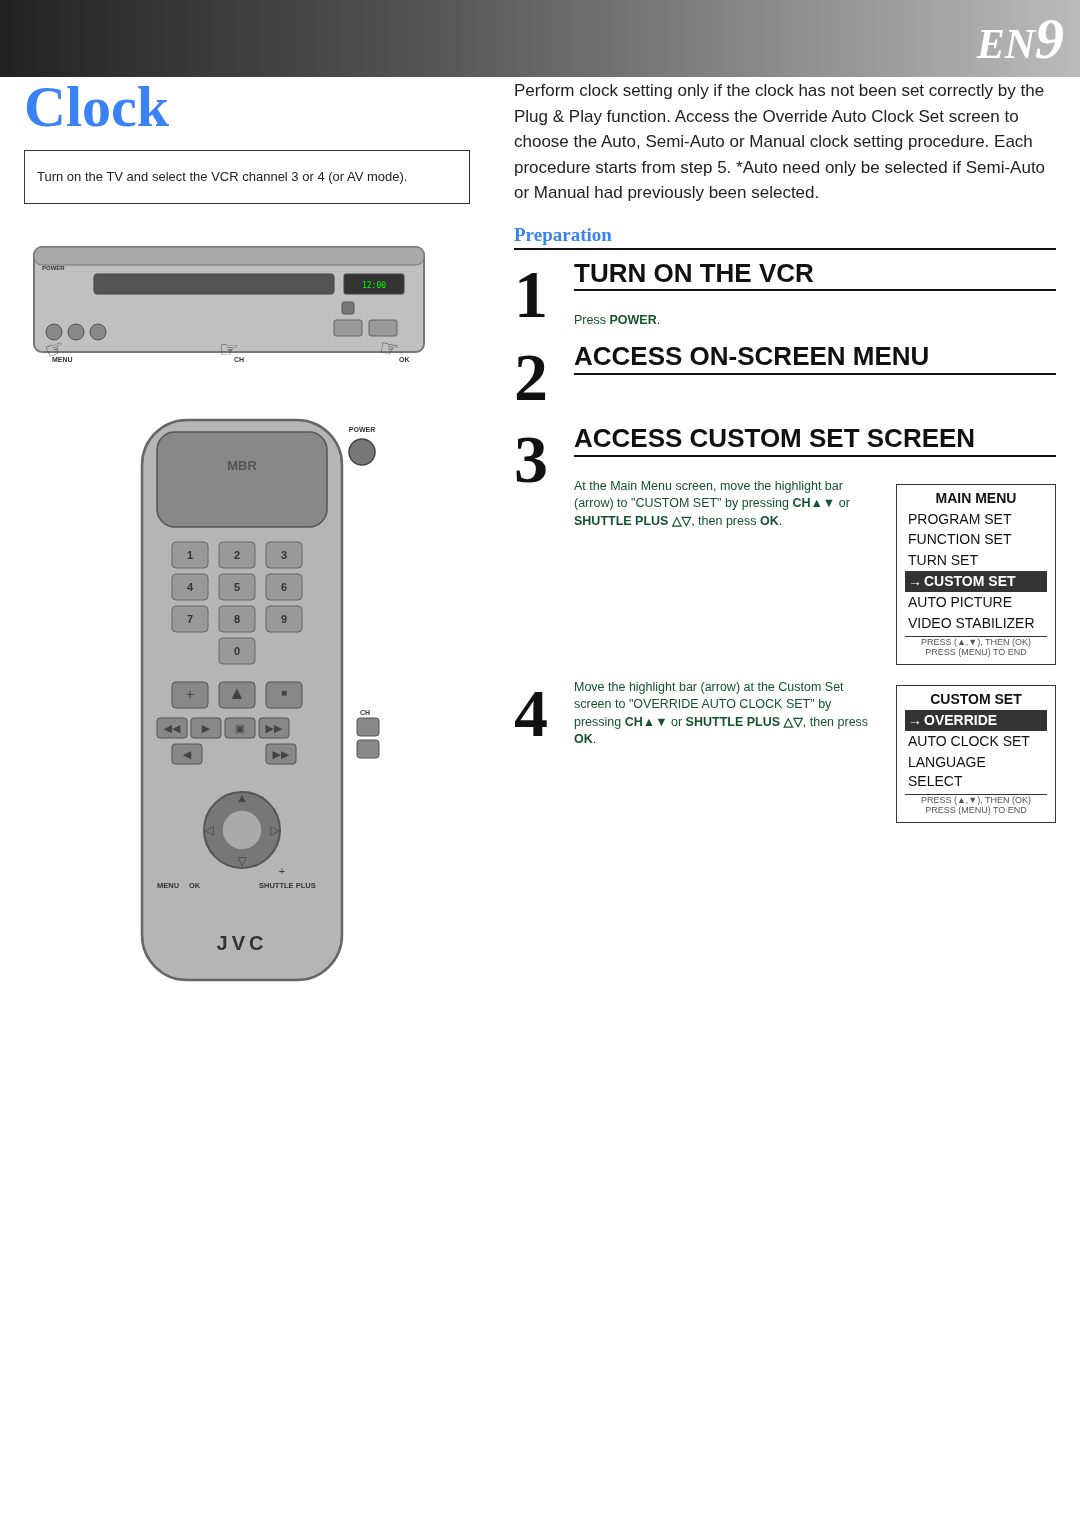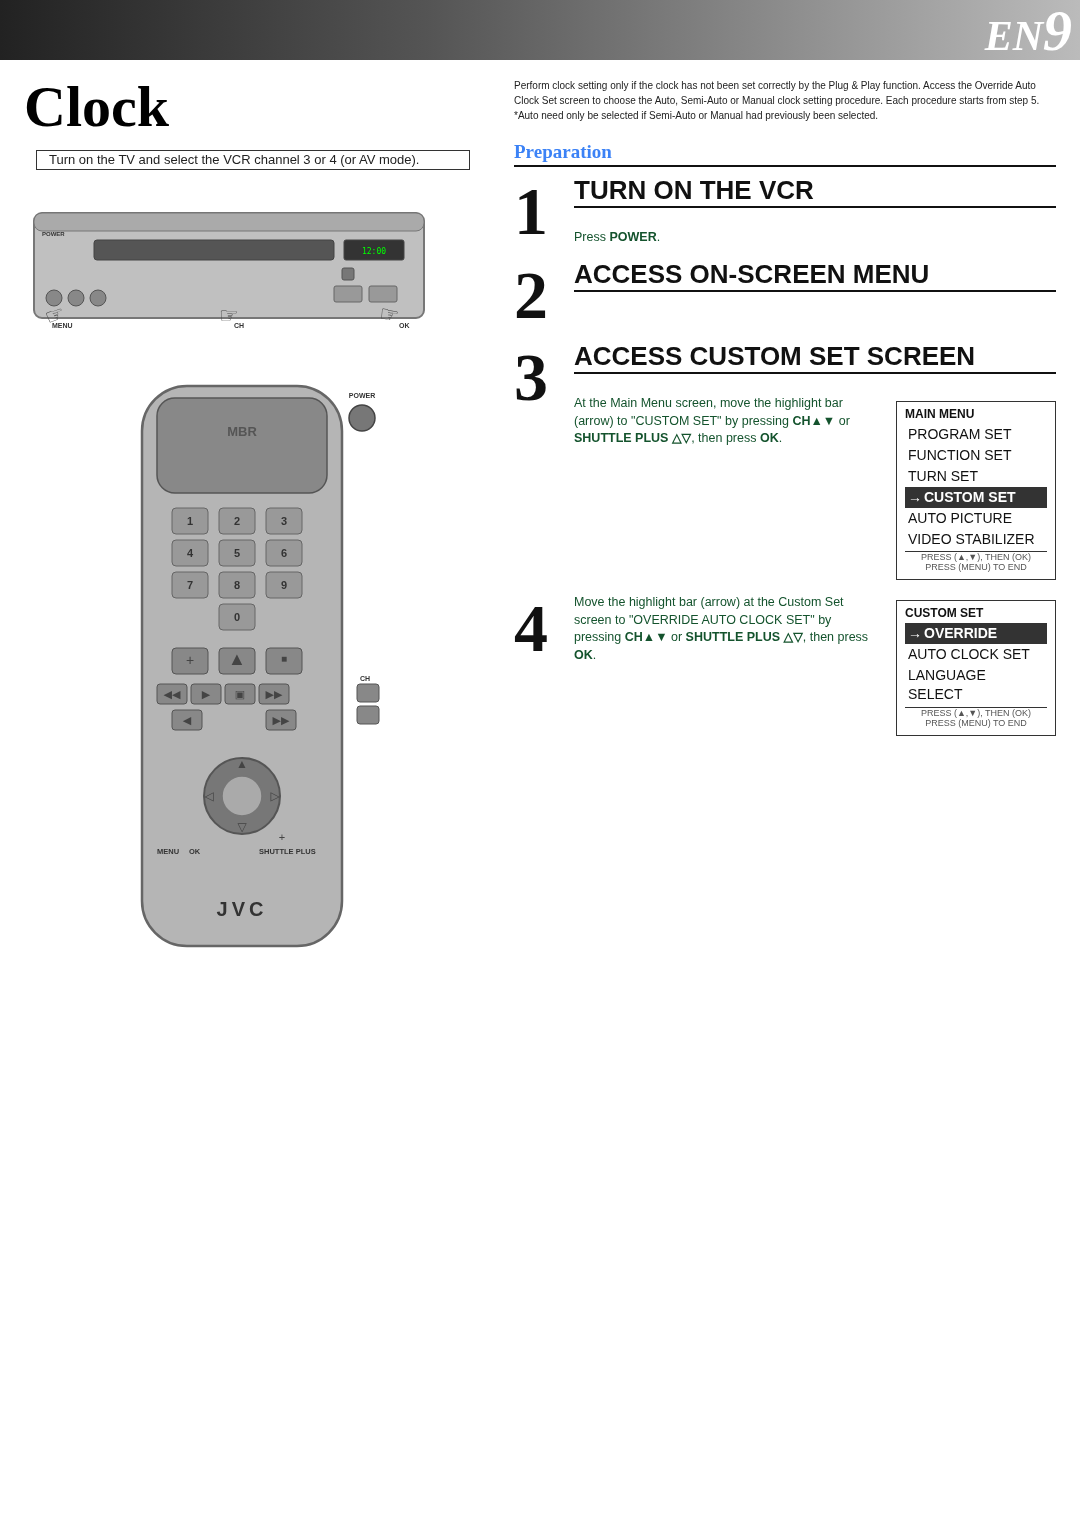--- a/index.html
+++ b/index.html
@@ -9,26 +9,26 @@
       background: #fff;
       font-family: Arial, Helvetica, sans-serif;
       overflow: hidden;
       position: relative;
     }
 
     
     .header-bar {
       position: absolute;
       top: 0; left: 0; right: 0;
-      height: 60px;
+      height: 77px;
       background: linear-gradient(to right, #222 0%, #555 40%, #888 70%, #bbb 100%);
       display: flex;
       align-items: center;
       justify-content: flex-end;
-      padding-right: 8px;
+      padding-right: 16px;
     }
     .header-en {
       color: #fff;
       font-size: 42px;
       font-weight: bold;
       font-style: italic;
       font-family: Georgia, serif;
     }
     .header-en span.en-num {
       font-size: 58px;
@@ -41,33 +41,32 @@
       left: 0;
       width: 490px;
       bottom: 0;
       padding: 18px 20px 10px 24px;
     }
 
     .page-title {
       font-size: 58px;
       font-weight: bold;
       font-family: Georgia, 'Times New Roman', serif;
-      color: #000000;
+      color: #3b82f6;
       line-height: 1;
       margin-bottom: 14px;
     }
 
     .preparation-note {
       border: 1.5px solid #333;
-      padding: 0 12px;
+      padding: 17px 12px;
       font-size: 13px;
       color: #222;
       margin-bottom: 18px;
       line-height: 1.4;
-      margin-left: 12px;
     }
 
     
     .vcr-illustration {
       width: 430px;
       height: 170px;
       margin-bottom: 18px;
       position: relative;
     }
 
@@ -81,21 +80,21 @@
     
     .right-col {
       position: absolute;
       top: 60px;
       left: 490px;
       right: 0;
       padding: 18px 24px 10px 24px;
     }
 
     .intro-text {
-      font-size: 10px;
+      font-size: 17px;
       color: #222;
       line-height: 1.5;
       margin-bottom: 18px;
     }
 
     .section-heading {
       font-size: 19px;
       font-weight: bold;
       font-family: Georgia, serif;
       color: #3b82f6;
@@ -148,22 +147,23 @@
       padding: 5px 8px;
       margin-top: 6px;
       margin-left: 10px;
       font-size: 10.5px;
       color: #111;
       min-width: 160px;
       display: inline-block;
     }
     .menu-box .menu-title {
       font-weight: bold;
+      text-align: center;
       margin-bottom: 3px;
-      font-size: 12px;
+      font-size: 14px;
     }
     .menu-item {
       padding: 1px 3px;
       font-size: 14px;
       line-height: 1.35;
     }
     .menu-item.highlighted {
       background: #333;
       color: #fff;
       font-weight: bold;

